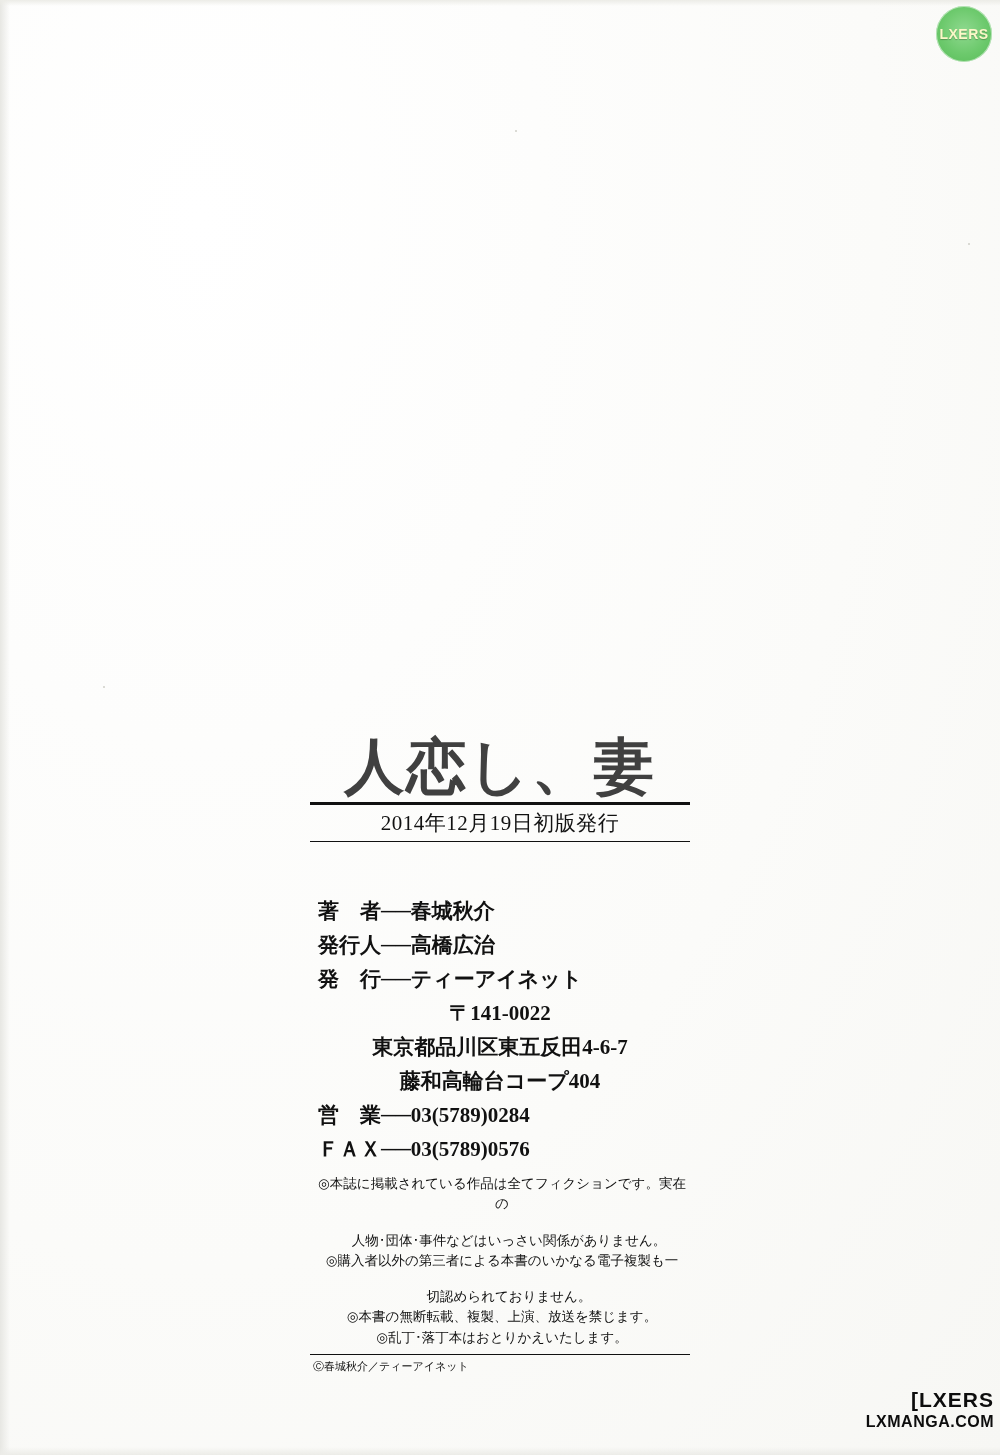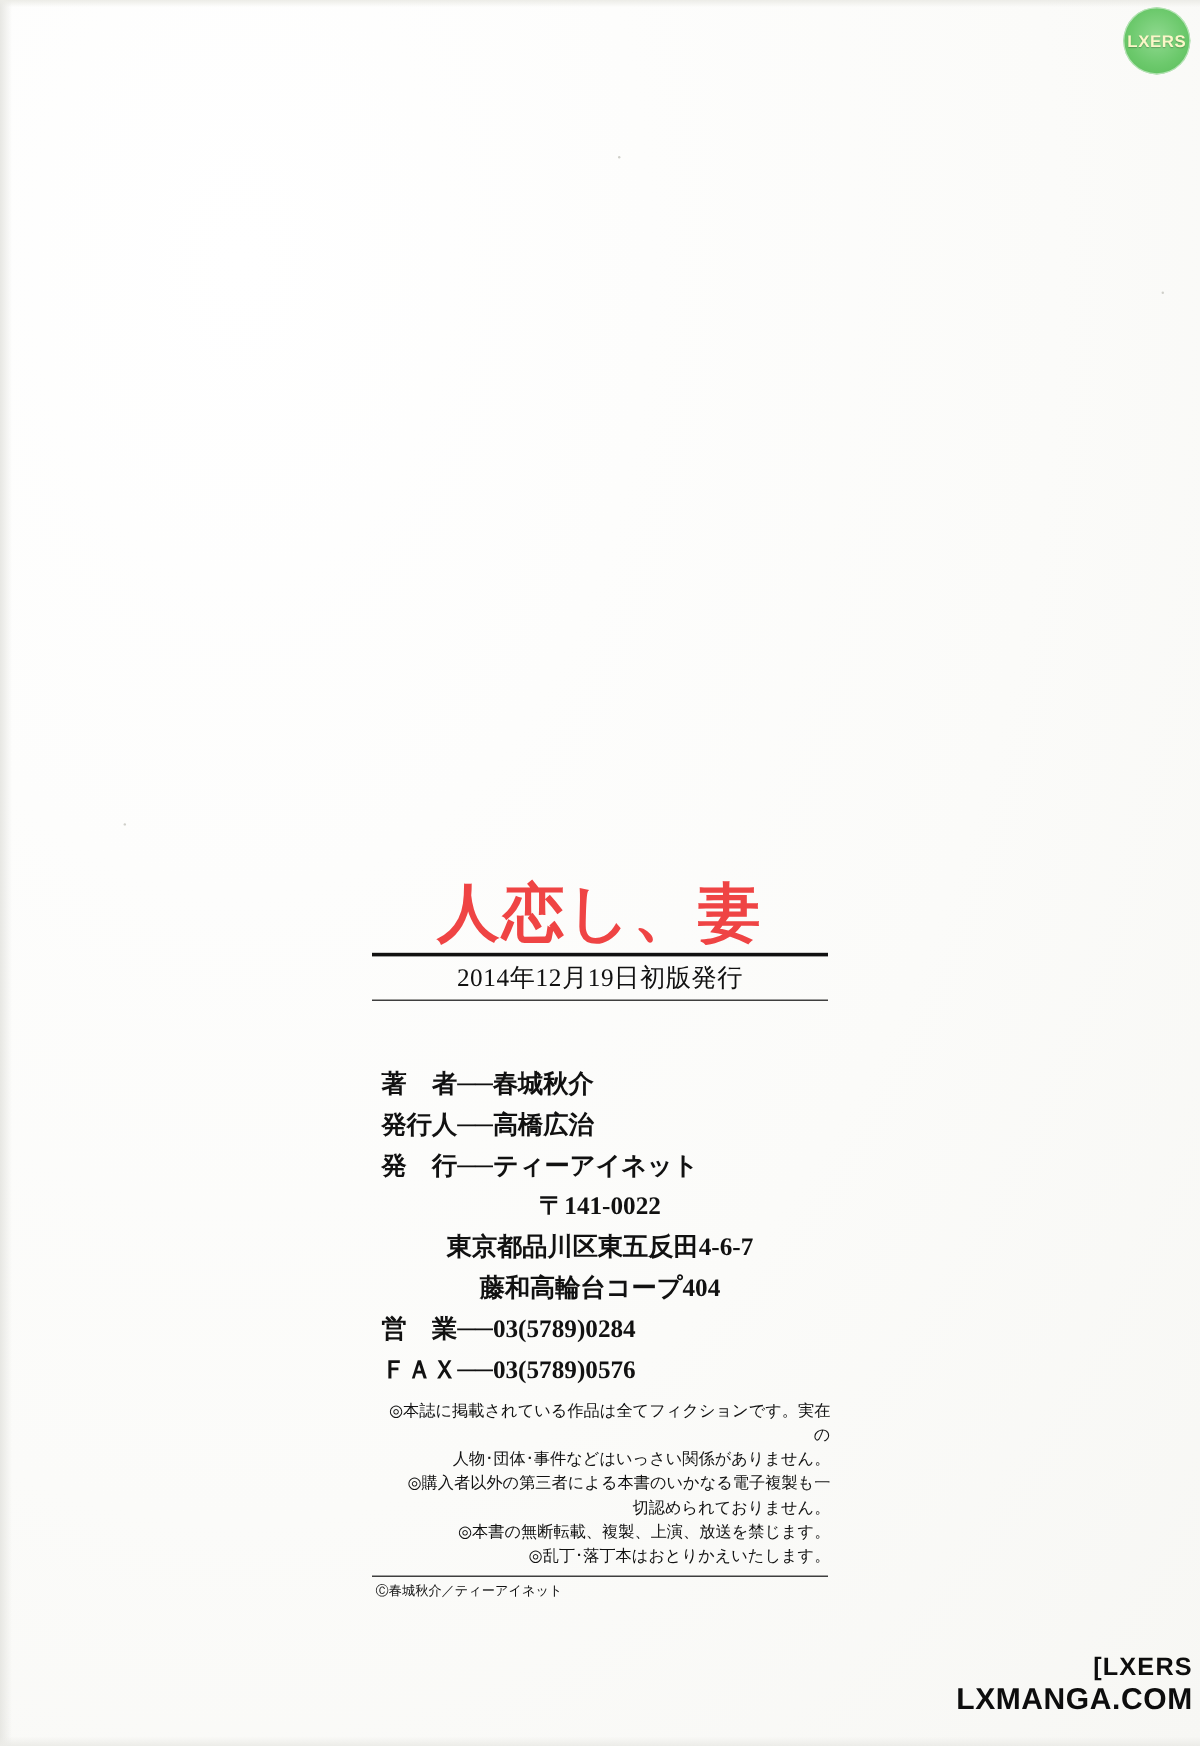--- a/index.html
+++ b/index.html
@@ -82,27 +82,27 @@
     display: flex;
     flex-direction: column;
     align-items: center;
   }
 
   .title-block {
     width: 380px;
     text-align: center;
   }
   .book-title {
-    font-family: Liberation Serif, serif;
-    font-size: 52px;
+    font-family: Liberation Sans, sans-serif;
+    font-size: 60px;
     font-weight: bold;
     letter-spacing: 2px;
     line-height: 1.05;
     margin: 0 0 4px 0;
-    color: #ef4444;
+    color: #404040;
   }
   .rule-thick {
     border-top: 3px solid #111;
     margin: 2px 0 4px 0;
   }
   .pub-date {
     font-size: 21px;
     letter-spacing: 0.5px;
     margin: 0 0 4px 0;
     color: #111;
@@ -131,30 +131,31 @@
     text-align: center;
     white-space: pre;
   }
 
   .notes {
     margin-top: 8px;
     width: 380px;
     font-size: 13.5px;
     line-height: 1.5;
     color: #111;
-    text-align: right;
+    text-align: center;
     padding-left: 4px;
   }
   .note-item {
     display: block;
     text-indent: 0;
   }
   .note-cont {
     display: block;
     padding-left: 14px;
+    margin-top: 16px;
   }
 
   .copyright-rule {
     margin-top: 6px;
     width: 380px;
     border-top: 1.6px solid #111;
   }
   .copyright-line {
     width: 380px;
     font-size: 11px;
@@ -181,21 +182,21 @@
     font-family: "Liberation Sans", sans-serif;
     color: #0d0d0d;
   }
   .sitemark .brand {
     font-size: 21px;
     font-weight: bold;
     letter-spacing: 1px;
     line-height: 1.15;
   }
   .sitemark .domain {
-    font-size: 25px;
+    font-size: 16px;
     font-weight: bold;
     letter-spacing: 0.5px;
     line-height: 1.15;
     padding-left: 36px;
   }
 </style>
 </head>
 <body>
 
 <div class="page">

